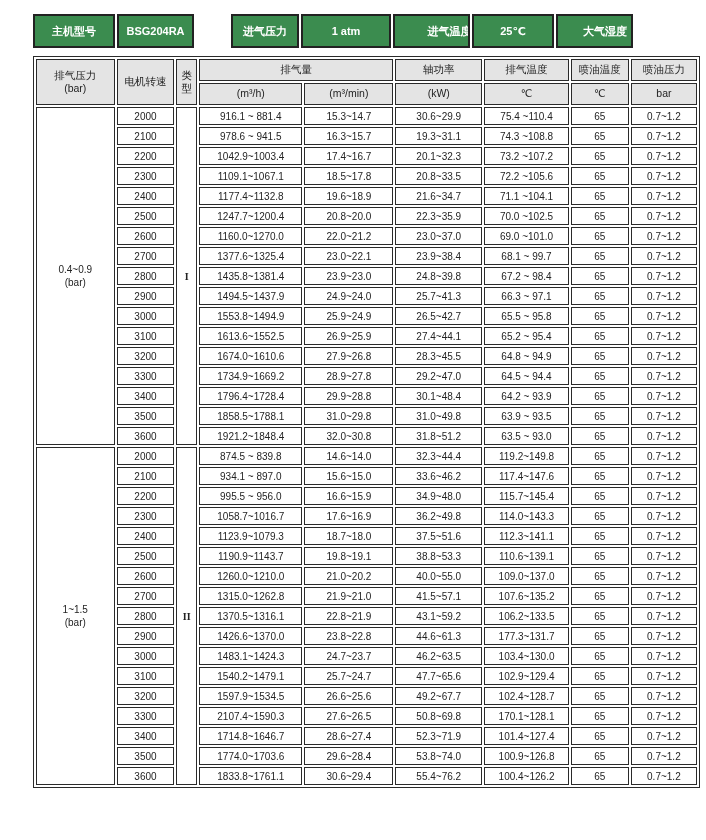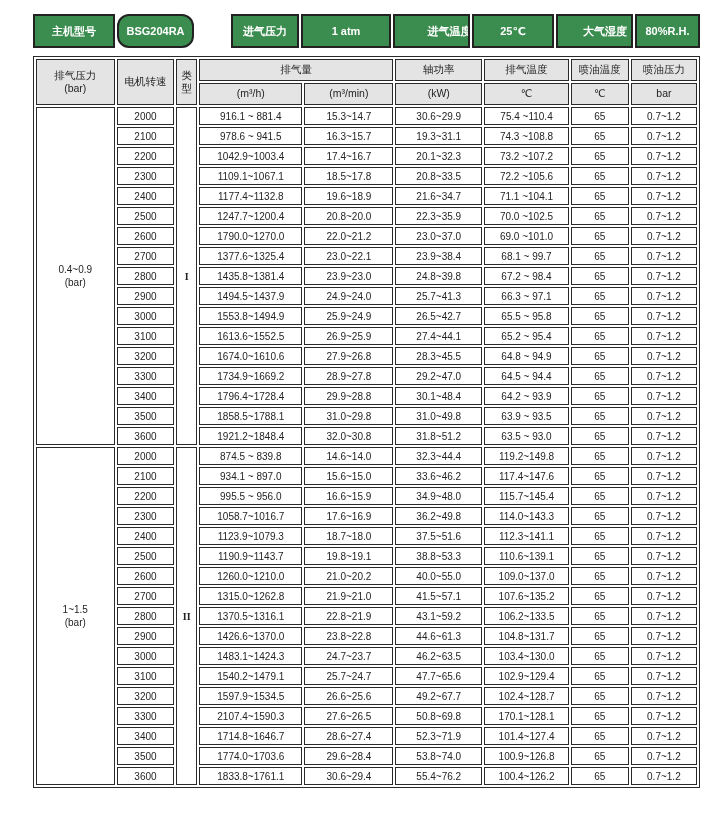--- a/index.html
+++ b/index.html
@@ -11,21 +11,21 @@
 
   
   .banner { display:flex; width:667px; gap:2px; margin:0 0 8px 0; }
   .banner-cell {
     box-sizing:border-box; background:var(--green,#3b8c4f);
     border:2px solid #222; color:#fff; font-weight:bold; font-size:11px;
     height:34px; display:flex; align-items:center; justify-content:center;
     white-space:nowrap; overflow:hidden;
   }
   .banner-cell:nth-child(1){flex:0 0 82px;}
-  .banner-cell:nth-child(2){flex:0 0 77px;border-radius:12px;}
+  .banner-cell:nth-child(2){flex:0 0 77px;}
   .banner-cell:nth-child(3){flex:0 0 68px;margin-left:35px;}
   .banner-cell:nth-child(4){flex:0 0 90px;}
   .banner-cell:nth-child(5){flex:0 0 77px;padding-left:36px;}
   .banner-cell:nth-child(6){flex:0 0 82px;}
   .banner-cell:nth-child(7){flex:0 0 77px;padding-left:21px;}
   .banner-cell:nth-child(8){flex:1 1 auto;}
 
   
   table.spec {
     border-collapse:separate; border-spacing:2px; table-layout:fixed;
@@ -53,21 +53,20 @@
 <div class="page">
 
   <div class="banner">
     <div class="banner-cell">主机型号</div>
     <div class="banner-cell">BSG204RA</div>
     <div class="banner-cell">进气压力</div>
     <div class="banner-cell">1 atm</div>
     <div class="banner-cell">进气温度</div>
     <div class="banner-cell">25℃</div>
     <div class="banner-cell">大气湿度</div>
-    <div class="banner-cell">80%R.H.</div>
   </div>
 
   <table class="spec">
     <colgroup>
       <col style="width:76px">
         <col style="width:56px">
         <col style="width:20px">
       <col style="width:100px">
         <col style="width:86px">
         <col style="width:84px">
@@ -156,21 +155,21 @@
           <td>2500</td>
           <td>1247.7~1200.4</td>
           <td>20.8~20.0</td>
           <td>22.3~35.9</td>
           <td>70.0 ~102.5</td>
           <td>65</td>
           <td>0.7~1.2</td>
         </tr>
         <tr>
           <td>2600</td>
-          <td>1790.0~1270.0</td>
+          <td>1160.0~1270.0</td>
           <td>22.0~21.2</td>
           <td>23.0~37.0</td>
           <td>69.0 ~101.0</td>
           <td>65</td>
           <td>0.7~1.2</td>
         </tr>
         <tr>
           <td>2700</td>
           <td>1377.6~1325.4</td>
           <td>23.0~22.1</td>
@@ -344,21 +343,21 @@
           <td>43.1~59.2</td>
           <td>106.2~133.5</td>
           <td>65</td>
           <td>0.7~1.2</td>
         </tr>
         <tr>
           <td>2900</td>
           <td>1426.6~1370.0</td>
           <td>23.8~22.8</td>
           <td>44.6~61.3</td>
-          <td>104.8~131.7</td>
+          <td>177.3~131.7</td>
           <td>65</td>
           <td>0.7~1.2</td>
         </tr>
         <tr>
           <td>3000</td>
           <td>1483.1~1424.3</td>
           <td>24.7~23.7</td>
           <td>46.2~63.5</td>
           <td>103.4~130.0</td>
           <td>65</td>

